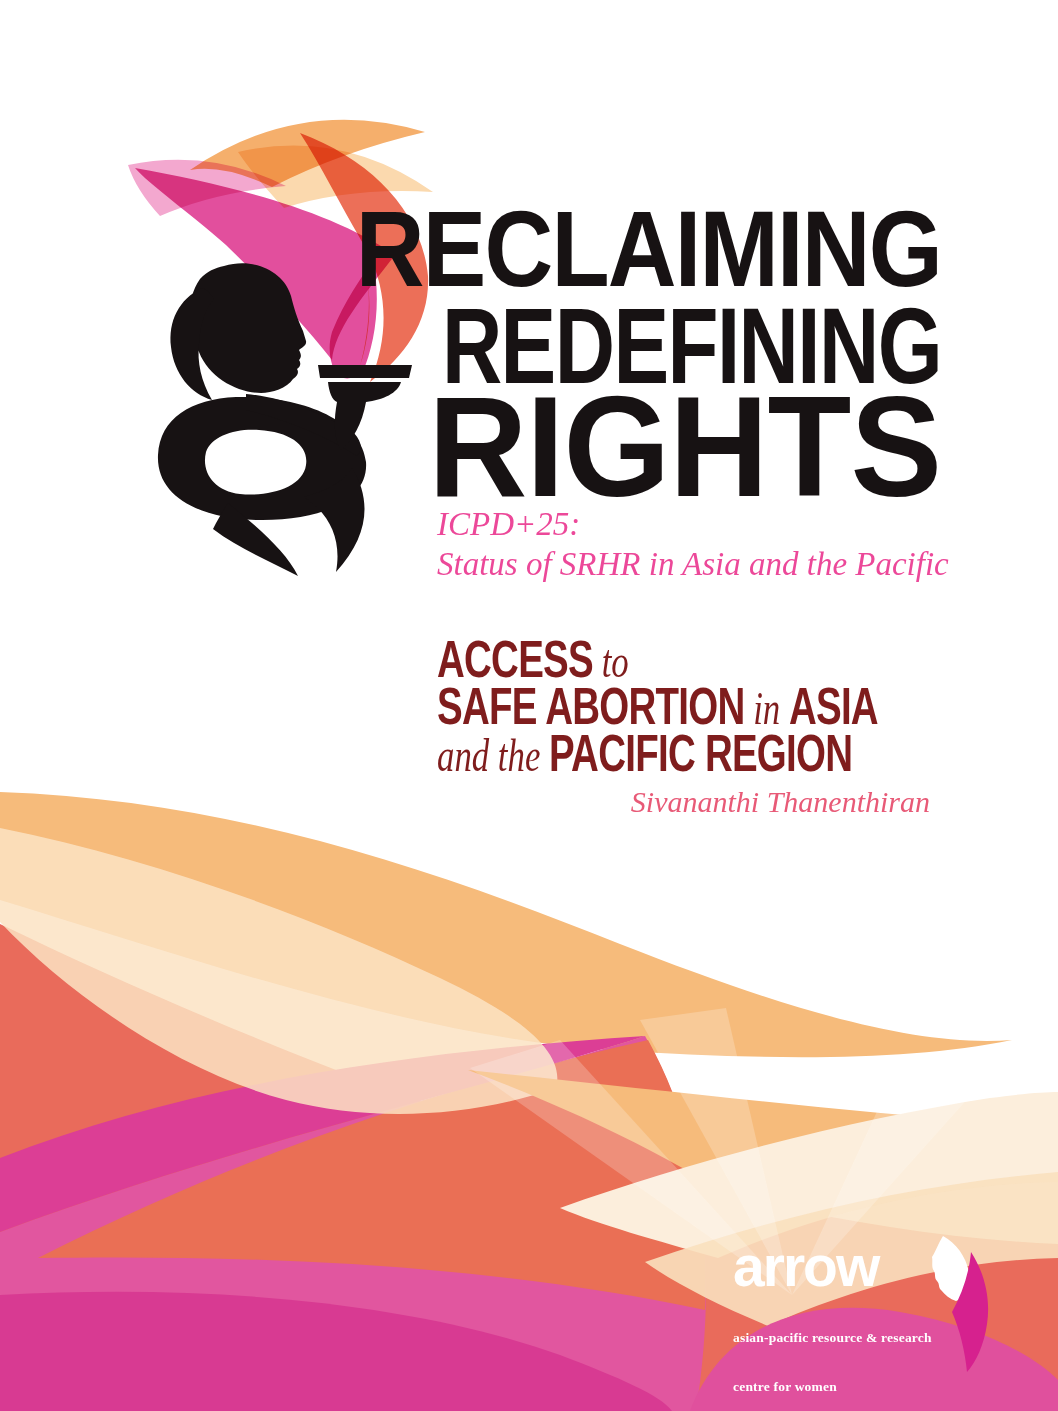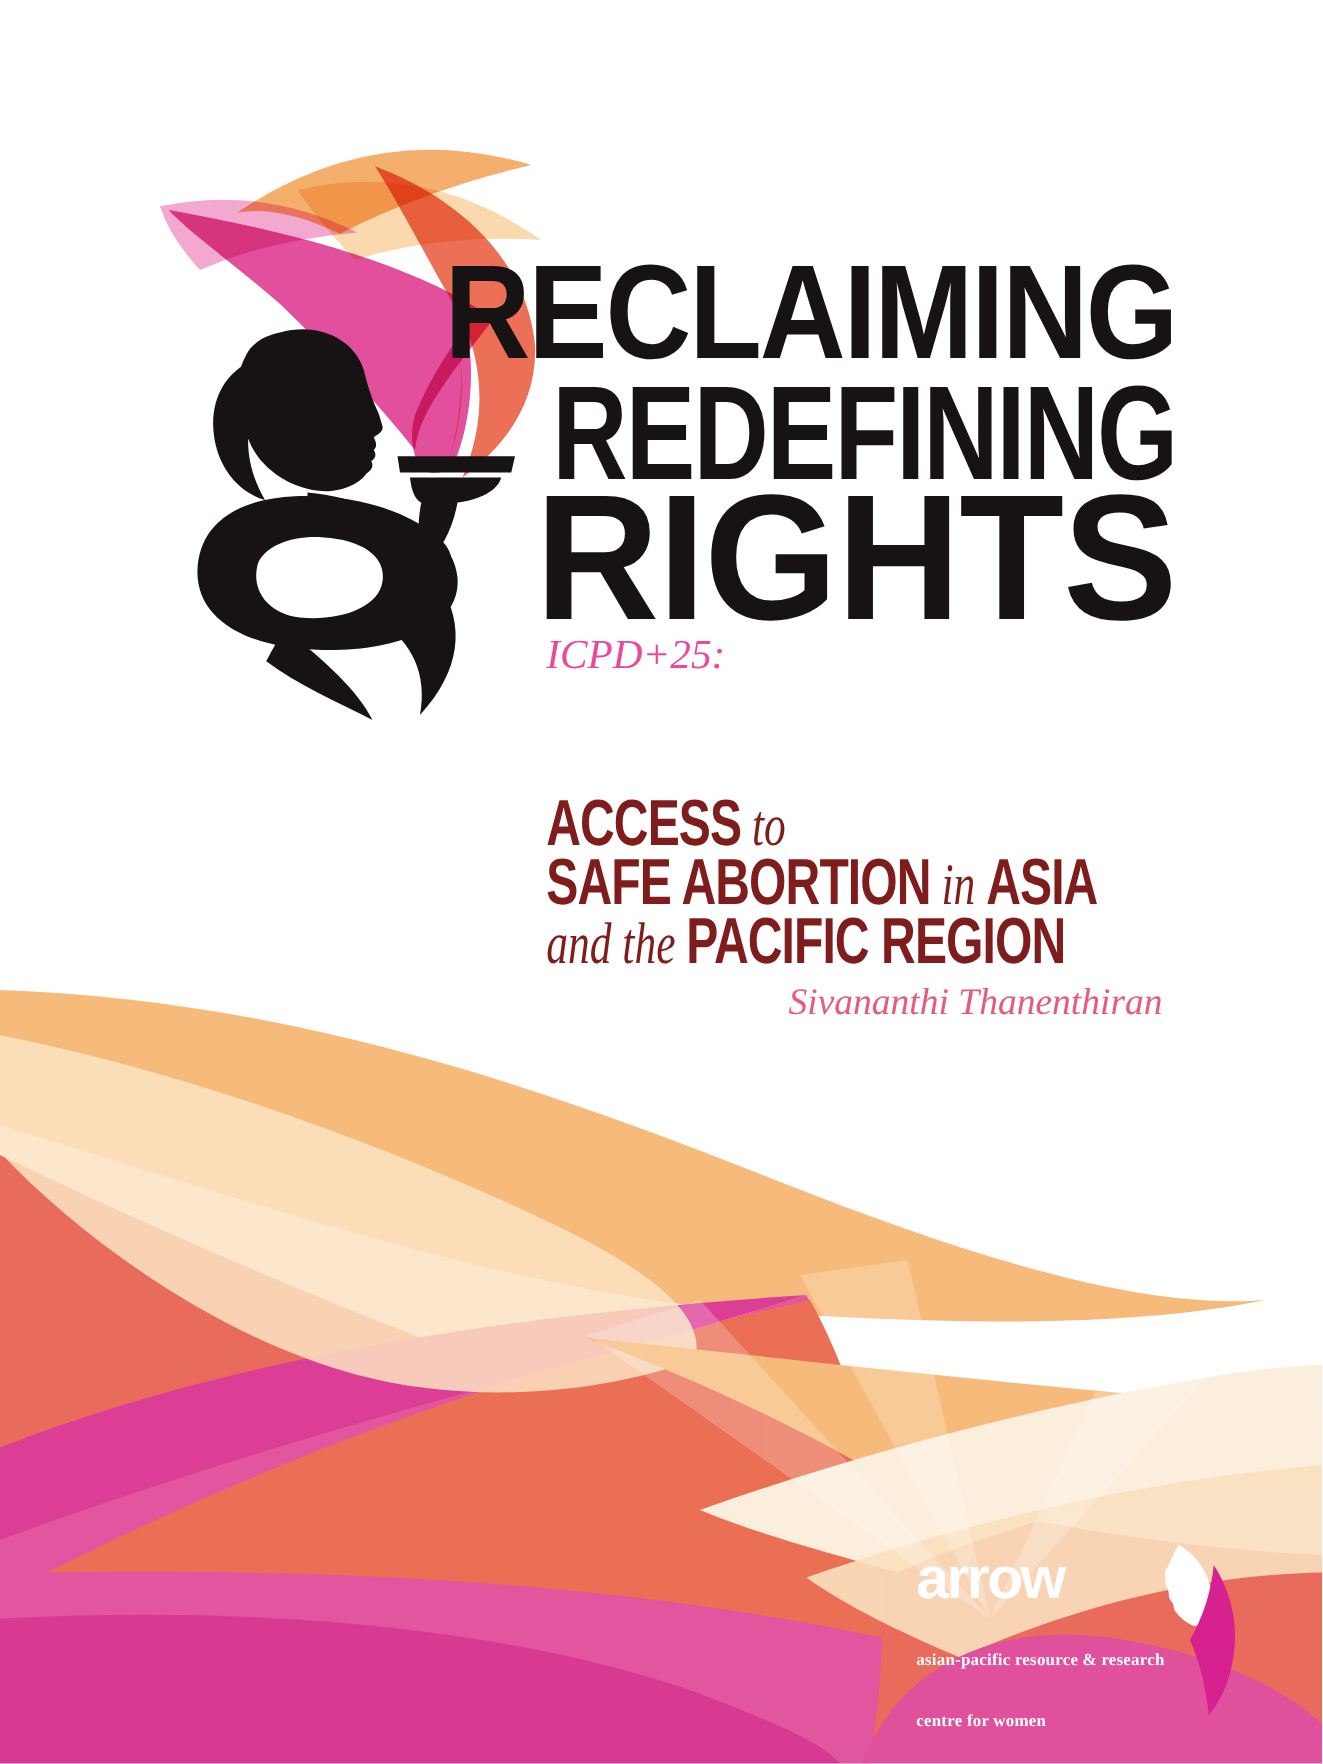--- a/index.html
+++ b/index.html
@@ -23,21 +23,21 @@
   .access{position:absolute;left:437px;top:636px;z-index:2;color:#7f1d1d;}
   .access .aline{height:47px;line-height:47px;transform:scaleX(.74);transform-origin:0 50%;white-space:pre;}
   .access .b{font-weight:bold;font-size:52px;font-family:"Liberation Sans",sans-serif;letter-spacing:-1px;}
   .access .i{font-style:italic;font-size:47px;font-family:"Liberation Serif",serif;}
 
   .author{position:absolute;left:430px;top:785px;width:500px;text-align:right;z-index:2;
           color:#e85a77;font-family:"Liberation Serif",serif;font-style:italic;font-size:30px;white-space:pre;}
 
   
   .arrow-block{position:absolute;left:733px;top:1238px;z-index:2;color:#ffffff;}
-  .arrow-word{font-weight:bold;font-size:47px;line-height:1;letter-spacing:-2px;white-space:pre;}
+  .arrow-word{font-weight:bold;font-size:57px;line-height:1;letter-spacing:-2px;white-space:pre;}
   .arrow-tag{margin-top:3px;font-family:"Liberation Serif",serif;font-weight:bold;
              font-size:13.5px;line-height:1.2;letter-spacing:.2px;white-space:pre;}
 </style>
 </head>
 <body>
 
 <div id="page">
 
   <svg id="bg" viewBox="0 0 1058 1411" xmlns="http://www.w3.org/2000/svg">
 
@@ -131,20 +131,21 @@
                C965,1352 960,1330 952,1312 C962,1294 969,1274 971,1252 Z" fill="#d6218e"></path>
     </g>
   </svg>
 
   <div class="tline t1">RECLAIMING</div>
   <div class="tline t2">REDEFINING</div>
   <div class="tline t3">RIGHTS</div>
 
   <div class="subtitle">
     <div>ICPD+25:</div>
+    <div>Status of SRHR in Asia and the Pacific</div>
   </div>
 
   <div class="access">
     <div class="aline"><span class="b">ACCESS</span><span class="i"> to</span></div>
     <div class="aline"><span class="b">SAFE ABORTION</span><span class="i"> in </span><span class="b">ASIA</span></div>
     <div class="aline"><span class="i">and the </span><span class="b">PACIFIC REGION</span></div>
   </div>
 
   <div class="author">Sivananthi Thanenthiran</div>
 

